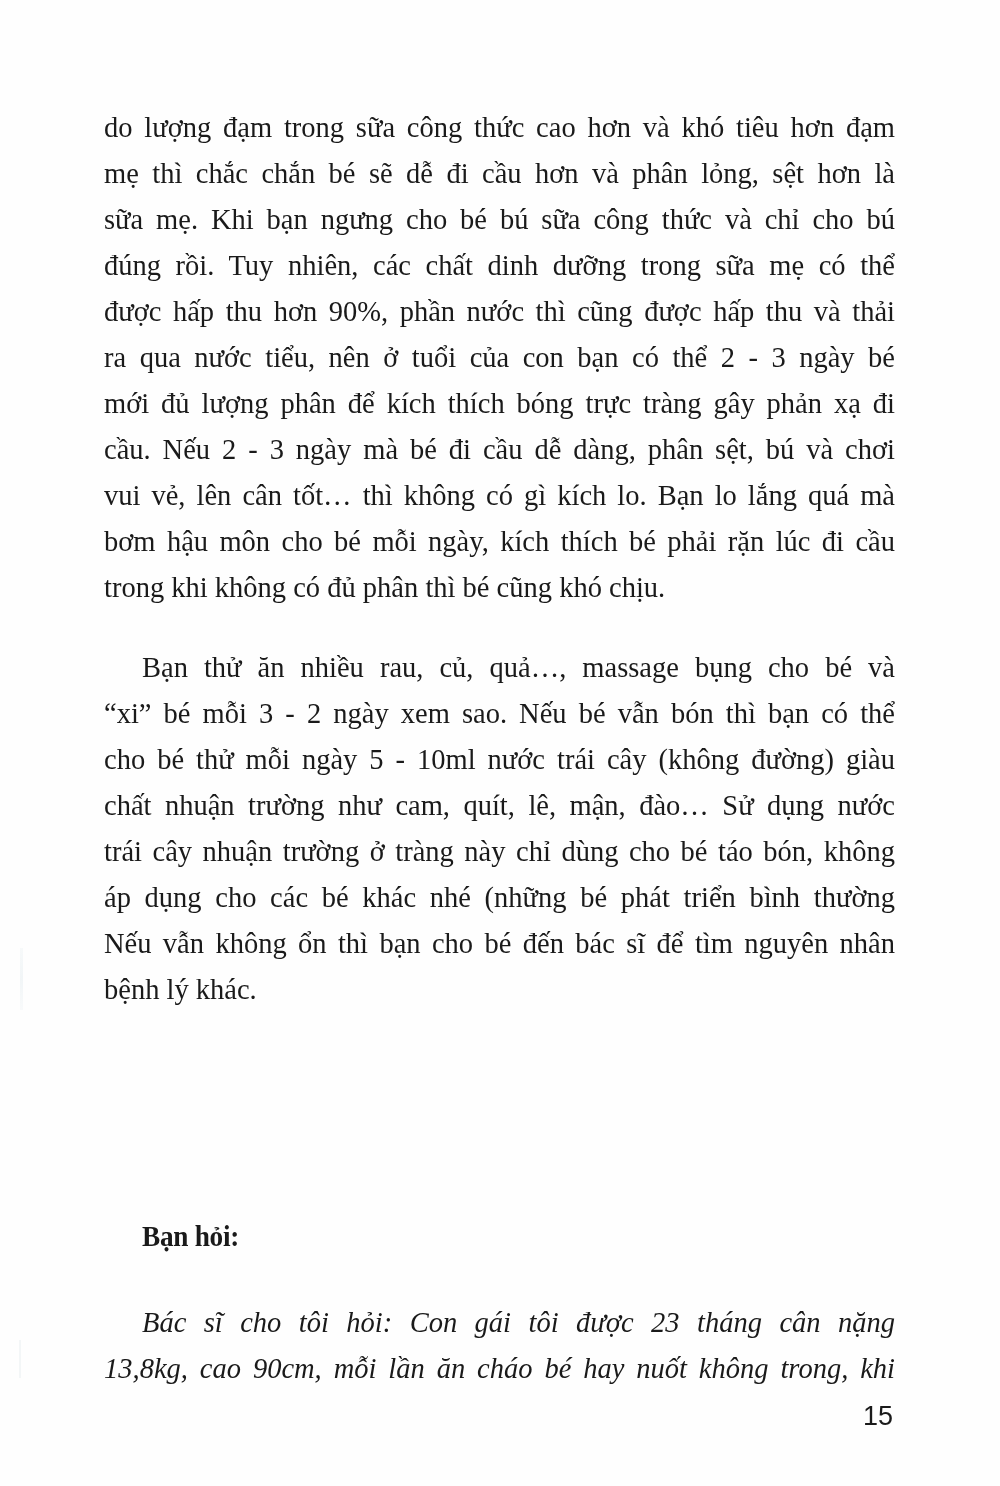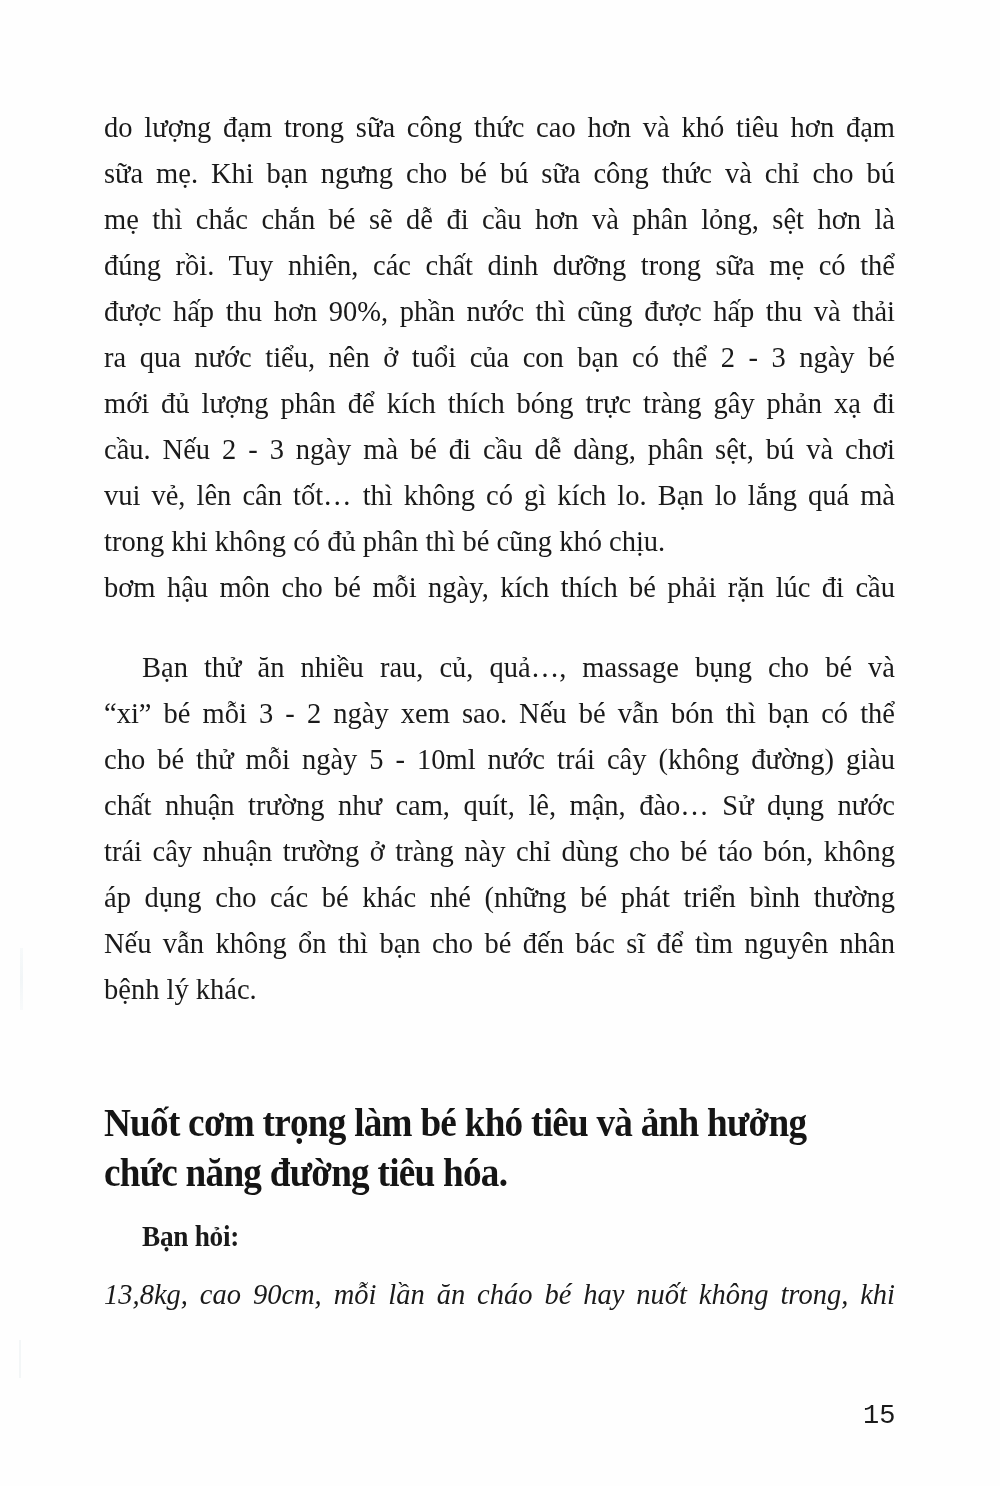--- a/index.html
+++ b/index.html
@@ -24,69 +24,66 @@
     transform: scaleX(0.93); transform-origin: left center; white-space: nowrap;
     color: #151515;
   }
   .ask-label {
     position: absolute; left: 142px; top: 1216px; font-weight: bold; font-size: 29px;
     line-height: 40px; letter-spacing: -0.3px; transform: scaleX(0.94); transform-origin: left center;
   }
   .q { top: 1272px; }
   .q .line { font-style: italic; }
   .pagenum {
-    position: absolute; left: 863px; top: 1400px; font-family: Liberation Mono, monospace;
+    position: absolute; left: 863px; top: 1400px; font-family: Liberation Sans, sans-serif;
     font-size: 27px; line-height: 32px; color: #1a1a1a;
   }
   .scan-mark {
     position: absolute; left: 20px; top: 948px; width: 3px; height: 62px;
     background: linear-gradient(#f5f8f9, #eef3f5, #f7f9fa); opacity: 0.8;
   }
   .scan-mark2 {
     position: absolute; left: 19px; top: 1340px; width: 2px; height: 38px; background: #f3f6f7;
   }
 </style>
 </head>
 <body>
 
 <div class="page">
 
   <div class="scan-mark"></div>
   <div class="scan-mark2"></div>
 
   <div class="col p1">
     <span class="line">do lượng đạm trong sữa công thức cao hơn và khó tiêu hơn đạm</span>
+    <span class="line">mẹ thì chắc chắn bé sẽ dễ đi cầu hơn và phân lỏng, sệt hơn là</span>
     <span class="line">sữa mẹ. Khi bạn ngưng cho bé bú sữa công thức và chỉ cho bú</span>
-    <span class="line">mẹ thì chắc chắn bé sẽ dễ đi cầu hơn và phân lỏng, sệt hơn là</span>
     <span class="line">đúng rồi. Tuy nhiên, các chất dinh dưỡng trong sữa mẹ có thể</span>
     <span class="line">được hấp thu hơn 90%, phần nước thì cũng được hấp thu và thải</span>
     <span class="line">ra qua nước tiểu, nên ở tuổi của con bạn có thể 2 - 3 ngày bé</span>
     <span class="line">mới đủ lượng phân để kích thích bóng trực tràng gây phản xạ đi</span>
     <span class="line">cầu. Nếu 2 - 3 ngày mà bé đi cầu dễ dàng, phân sệt, bú và chơi</span>
     <span class="line">vui vẻ, lên cân tốt… thì không có gì kích lo. Bạn lo lắng quá mà</span>
+    <span class="line">bơm hậu môn cho bé mỗi ngày, kích thích bé phải rặn lúc đi cầu</span>
     <span class="line last">trong khi không có đủ phân thì bé cũng khó chịu.</span>
-    <span class="line">bơm hậu môn cho bé mỗi ngày, kích thích bé phải rặn lúc đi cầu</span>
   </div>
 
   <div class="col p2">
     <span class="line indent">Bạn thử ăn nhiều rau, củ, quả…, massage bụng cho bé và</span>
     <span class="line">“xi” bé mỗi 3 - 2 ngày xem sao. Nếu bé vẫn bón thì bạn có thể</span>
     <span class="line">cho bé thử mỗi ngày 5 - 10ml nước trái cây (không đường) giàu</span>
     <span class="line">chất nhuận trường như cam, quít, lê, mận, đào… Sử dụng nước</span>
     <span class="line">trái cây nhuận trường ở tràng này chỉ dùng cho bé táo bón, không</span>
     <span class="line">áp dụng cho các bé khác nhé (những bé phát triển bình thường</span>
     <span class="line">Nếu vẫn không ổn thì bạn cho bé đến bác sĩ để tìm nguyên nhân</span>
     <span class="line last">bệnh lý khác.</span>
   </div>
 
-  <div class="heading">
-    <span class="hline">Nuốt cơm trọng làm bé khó tiêu và ảnh hưởng</span>
-    <span class="hline">chức năng đường tiêu hóa.</span>
-  </div>
 
   <div class="ask-label">Bạn hỏi:</div>
 
   <div class="col q">
+    <span class="line indent">Bác sĩ cho tôi hỏi: Con gái tôi được 23 tháng cân nặng</span>
     <span class="line">13,8kg, cao 90cm, mỗi lần ăn cháo bé hay nuốt không trong, khi</span>
   </div>
 
   <div class="pagenum">15</div>
 </div>
 
 </body></html>

